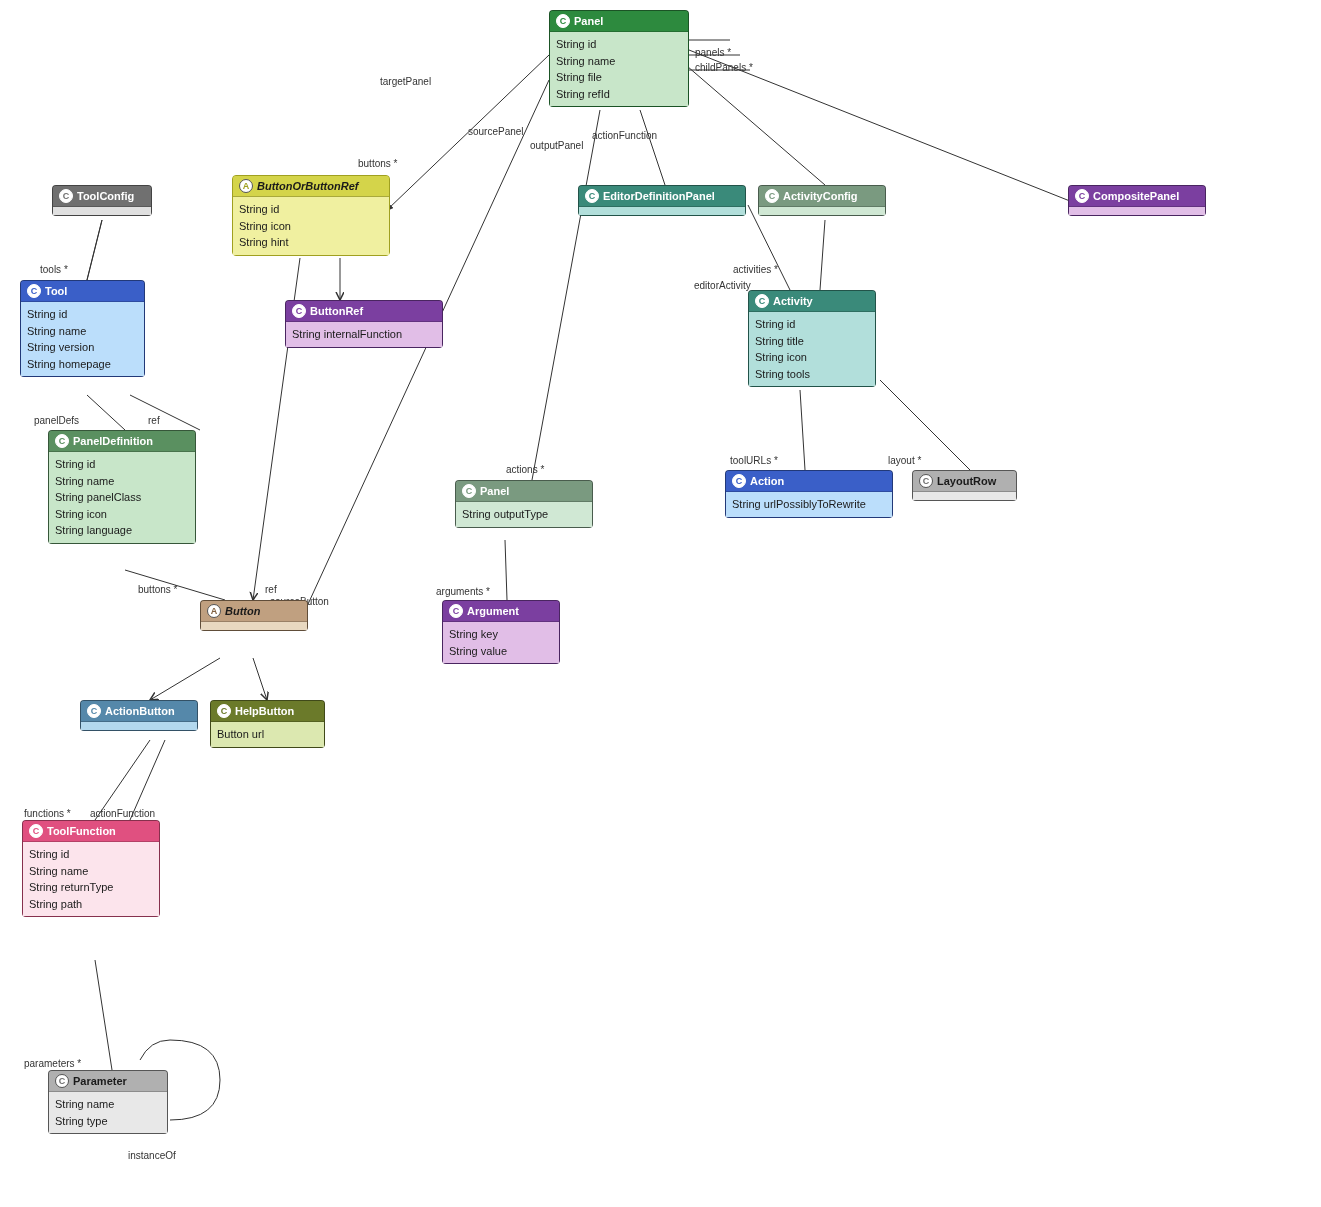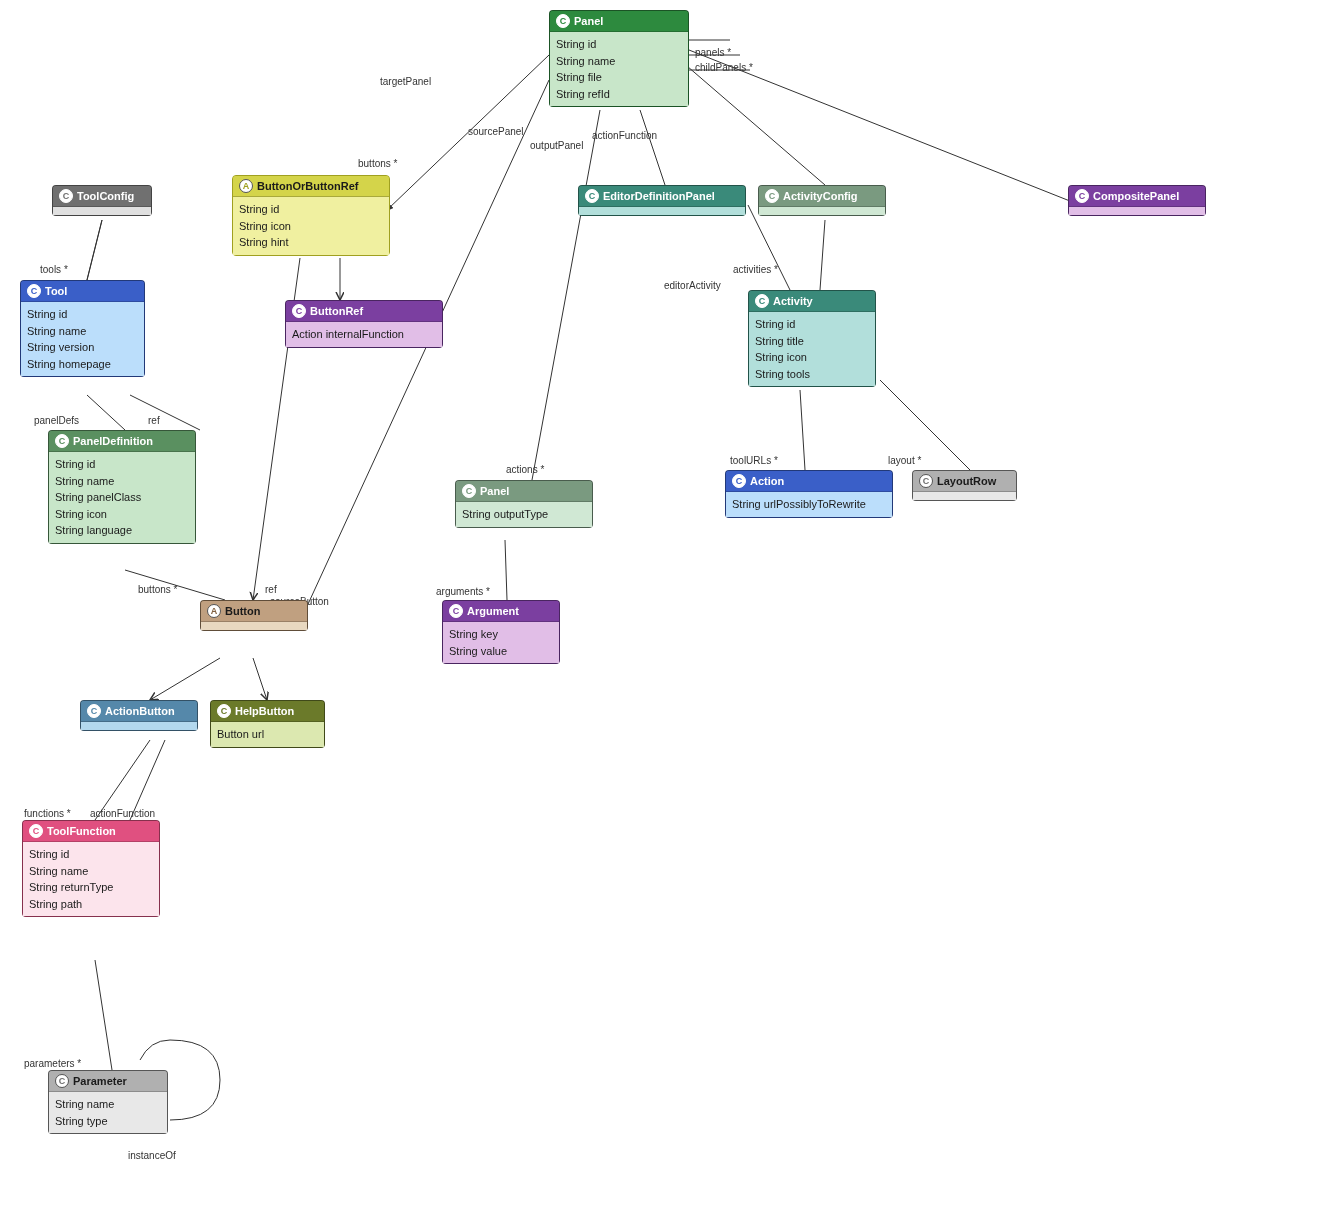--- a/index.html
+++ b/index.html
@@ -49,21 +49,21 @@
       align-items: center;
       justify-content: center;
       width: 14px;
       height: 14px;
       border-radius: 50%;
       border: 1.5px solid rgba(0,0,0,0.5);
       font-size: 9px;
       font-weight: bold;
       flex-shrink: 0;
     }
-    .italic { }
+    .italic { font-style: italic; }
     
     .node-green { background: #2d8a3e; }
     .node-green .uml-header { background: #2d8a3e; color: white; }
     .node-green .circle-badge { background: white; color: #2d8a3e; border-color: white; }
     .node-green .uml-body { background: #c8e6c9; color: #1a1a1a; }
 
     .node-yellow { background: #d4d44a; border-color: #a0a020; }
     .node-yellow .uml-header { background: #d4d44a; color: #1a1a1a; }
     .node-yellow .circle-badge { background: white; color: #a0a020; border-color: #555; }
     .node-yellow .uml-body { background: #f0f0a0; color: #1a1a1a; }
@@ -216,21 +216,21 @@
   <div class="conn-label" style="left:138px; top:584px">buttons *</div>
   <div class="conn-label" style="left:265px; top:584px">ref</div>
   <div class="conn-label" style="left:270px; top:596px">sourceButton</div>
   <div class="conn-label" style="left:506px; top:464px">actions *</div>
   <div class="conn-label" style="left:436px; top:586px">arguments *</div>
   <div class="conn-label" style="left:24px; top:808px">functions *</div>
   <div class="conn-label" style="left:90px; top:808px">actionFunction</div>
   <div class="conn-label" style="left:24px; top:1058px">parameters *</div>
   <div class="conn-label" style="left:128px; top:1150px">instanceOf</div>
   <div class="conn-label" style="left:733px; top:264px">activities *</div>
-  <div class="conn-label" style="left:664px; top:280px">editorActivity</div>
+  <div class="conn-label" style="left:694px; top:280px">editorActivity</div>
   <div class="conn-label" style="left:730px; top:455px">toolURLs *</div>
   <div class="conn-label" style="left:888px; top:455px">layout *</div>
 
   <div class="uml-node node-green" style="left:549px; top:10px; width:140px">
     <div class="uml-header">
       <span class="circle-badge">C</span>
       <span>Panel</span>
     </div>
     <div class="uml-body">
       String id<br>String name<br>String file<br>String refId
@@ -274,21 +274,21 @@
       String id<br>String name<br>String panelClass<br>String icon<br>String language
     </div>
   </div>
 
   <div class="uml-node node-purple" style="left:285px; top:300px; width:158px">
     <div class="uml-header">
       <span class="circle-badge">C</span>
       <span>ButtonRef</span>
     </div>
     <div class="uml-body">
-      Action internalFunction
+      String internalFunction
     </div>
   </div>
 
   <div class="uml-node node-tan" style="left:200px; top:600px; width:108px">
     <div class="uml-header">
       <span class="circle-badge">A</span>
       <span class="italic">Button</span>
     </div>
     <div class="uml-body"></div>
   </div>

